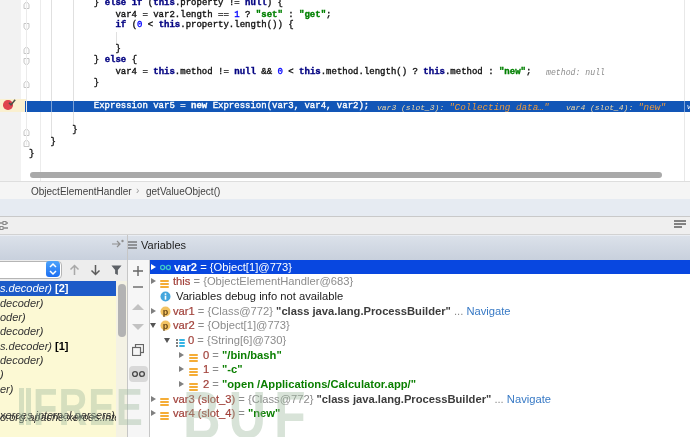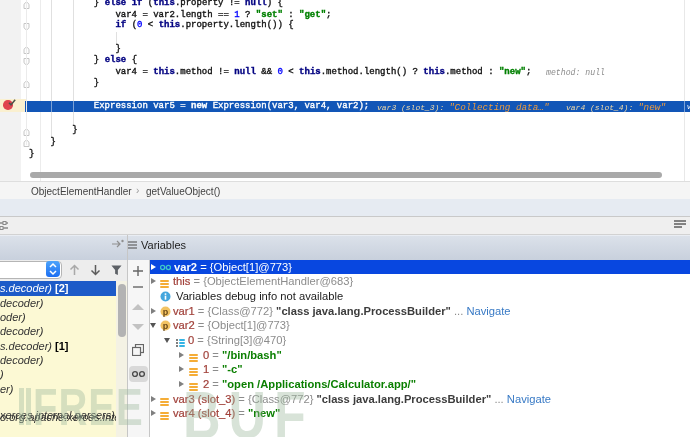--- a/index.html
+++ b/index.html
@@ -252,21 +252,21 @@
     <span class="adown abs" style="left:0px;top:5px;"></span>
     <svg class="abs" style="left:10px;top:2px;" width="11" height="11" viewBox="0 0 11 11">
       <circle cx="5.5" cy="5.5" r="5" fill="#f2c363"></circle>
       <text x="2.8" y="8.6" font-size="9" font-weight="bold" font-family="Liberation Sans" fill="#6b4a18">p</text>
     </svg>
     <span class="abs" style="left:23px;"><span class="vname">var2</span><span class="vgray"> = {Object[1]@773}</span></span>
   </div>
   <div class="vrow" style="top:332.9px;">
     <span class="adown abs" style="left:14px;top:5px;"></span>
     <span class="fieldicon abs" style="left:25px;top:3px;"><i style="top:0;left:4px;width:6px;background:#36b4e5;"></i><i style="top:3px;left:4px;width:6px;background:#36b4e5;"></i><i style="top:6px;left:4px;width:6px;background:#36b4e5;"></i><i style="top:0;left:1px;width:1.5px;background:#555;"></i><i style="top:3px;left:1px;width:1.5px;background:#555;"></i><i style="top:6px;left:1px;width:1.5px;background:#555;"></i></span>
-    <span class="abs" style="left:38px;"><span class="vname">0</span><span class="vgray"> = {String[3]@470}</span></span>
+    <span class="abs" style="left:38px;"><span class="vname">0</span><span class="vgray"> = {String[6]@730}</span></span>
   </div>
   <div class="vrow" style="top:347.5px;">
     <span class="aright abs" style="left:29px;top:4px;"></span>
     <span class="fieldicon abs" style="left:39px;top:3px;"><i style="top:0;"></i><i style="top:3px;"></i><i style="top:6px;"></i></span>
     <span class="abs" style="left:53px;"><span class="vname">0</span><span class="vgray"> = </span><span class="vstr">"/bin/bash"</span></span>
   </div>
   <div class="vrow" style="top:362.2px;">
     <span class="aright abs" style="left:29px;top:4px;"></span>
     <span class="fieldicon abs" style="left:39px;top:3px;"><i style="top:0;"></i><i style="top:3px;"></i><i style="top:6px;"></i></span>
     <span class="abs" style="left:53px;"><span class="vname">1</span><span class="vgray"> = </span><span class="vstr">"-c"</span></span>

